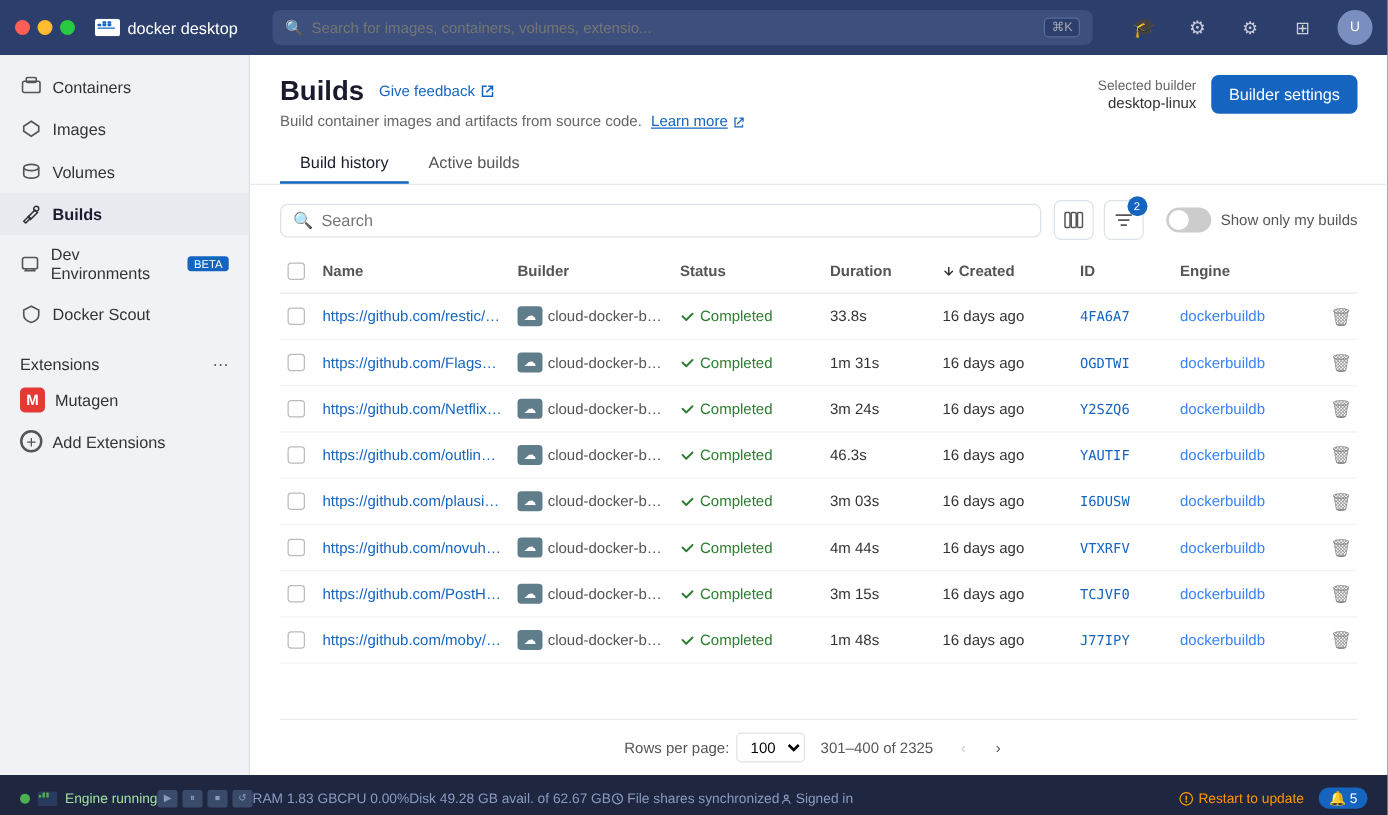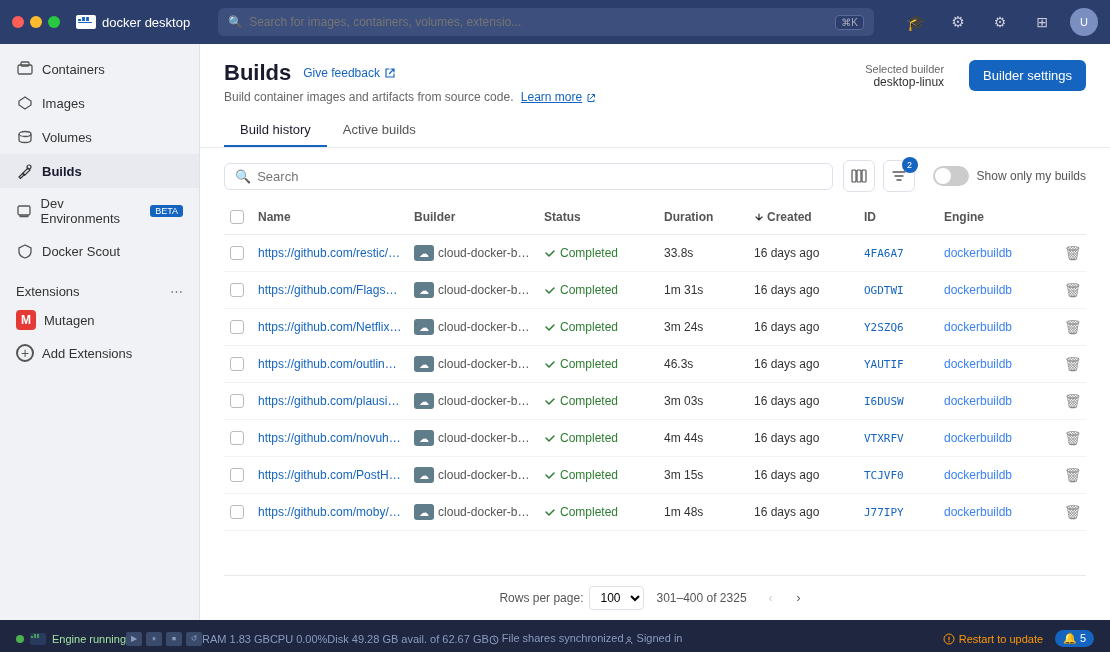--- a/index.html
+++ b/index.html
@@ -45,21 +45,21 @@
     .content-title { font-size: 22px; font-weight: 600; color: #1a1a2e; display: flex; align-items: center; gap: 12px; }
     .give-feedback { font-size: 12px; color: #1565c0; display: flex; align-items: center; gap: 4px; cursor: pointer; }
     .content-subtitle { font-size: 12px; color: #666; margin-bottom: 10px; }
     .content-subtitle a { color: #1565c0; }
     .tabs { display: flex; gap: 0; }
     .tab { padding: 8px 16px; font-size: 13px; cursor: pointer; color: #555; border-bottom: 2px solid transparent; }
     .tab.active { color: #1a1a2e; border-bottom: 2px solid #1565c0; font-weight: 500; }
     .selected-builder { display: flex; align-items: center; gap: 12px; }
     .selected-builder-label { font-size: 11px; color: #666; text-align: right; }
     .selected-builder-name { font-size: 12px; font-weight: 500; color: #333; }
-    .builder-settings-btn { background: #1565c0; color: #fff; border: none; border-radius: 6px; padding: 8px 14px; font-size: 13px; cursor: pointer; white-space: nowrap; margin-left: 13px; }
+    .builder-settings-btn { background: #1565c0; color: #fff; border: none; border-radius: 6px; padding: 8px 14px; font-size: 13px; cursor: pointer; white-space: nowrap; }
 
     
     .table-area { flex: 1; overflow: hidden; display: flex; flex-direction: column; padding: 0 24px; }
     .table-toolbar { display: flex; align-items: center; gap: 10px; padding: 12px 0 8px; }
     .search-input-wrap { flex: 1; display: flex; align-items: center; gap: 6px; border: 1px solid #dde1e8; border-radius: 6px; padding: 5px 10px; background: #fff; }
     .search-input-wrap input { border: none; outline: none; font-size: 13px; flex: 1; color: #333; }
     .toolbar-icons { display: flex; gap: 8px; align-items: center; }
     .toolbar-icon-btn { width: 32px; height: 32px; display: flex; align-items: center; justify-content: center; border: 1px solid #dde1e8; border-radius: 6px; cursor: pointer; color: #555; position: relative; }
     .badge-dot { position: absolute; top: -4px; right: -4px; width: 16px; height: 16px; background: #1565c0; border-radius: 50%; color: #fff; font-size: 9px; display: flex; align-items: center; justify-content: center; }
     .toggle-wrap { display: flex; align-items: center; gap: 8px; margin-left: 8px; }

